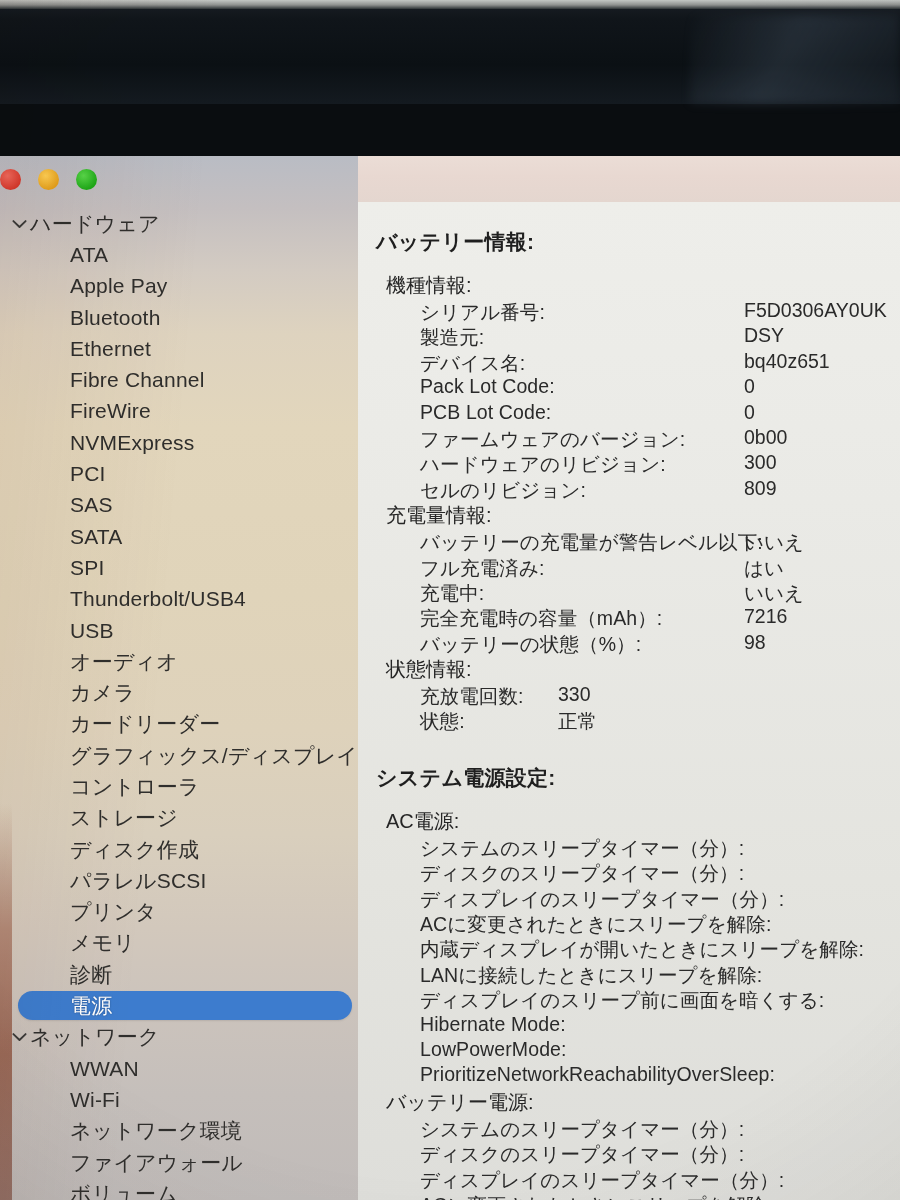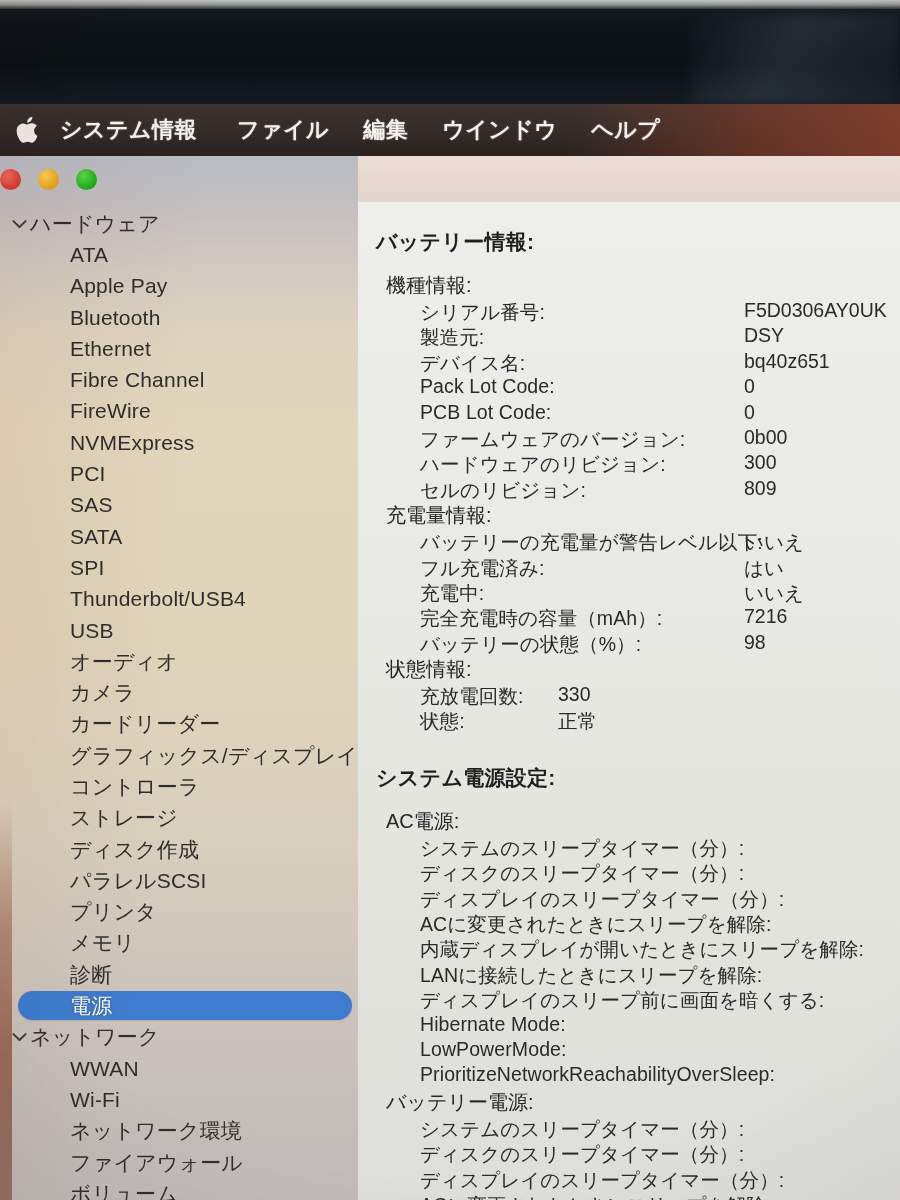--- a/index.html
+++ b/index.html
@@ -199,33 +199,20 @@
   }
   .blur-soft { filter:blur(.28px); }
 </style>
 </head>
 <body>
 
 <div id="screen">
 
   <div class="bezel-top"></div>
 
-  <div class="menubar tintright">
-    <div class="apple-logo">
-      <svg viewBox="0 0 30 34" aria-hidden="true">
-        <path fill="#f2efec" d="M20.1 17.9c0-3.3 2.7-4.9 2.8-5-1.5-2.2-3.9-2.5-4.7-2.6-2-.2-3.9 1.2-4.9 1.2-1 0-2.6-1.2-4.2-1.1-2.2 0-4.2 1.3-5.3 3.2-2.3 3.9-.6 9.7 1.6 12.9 1.1 1.6 2.4 3.3 4.1 3.2 1.6-.06 2.2-1.04 4.2-1.04 1.9 0 2.5 1.04 4.2 1 1.7-.03 2.8-1.6 3.9-3.2 1.2-1.8 1.7-3.6 1.7-3.7-.04-.02-3.3-1.27-3.4-5.06z"></path>
-        <path fill="#f2efec" d="M17 7.8c.9-1.1 1.5-2.6 1.3-4.1-1.3.05-2.9.86-3.8 1.95-.8.96-1.5 2.5-1.3 4 1.4.1 2.9-.73 3.8-1.85z"></path>
-      </svg>
-    </div>
-    <div class="menu-item app">システム情報</div>
-    <div class="menu-item">ファイル</div>
-    <div class="menu-item">編集</div>
-    <div class="menu-item">ウインドウ</div>
-    <div class="menu-item">ヘルプ</div>
-  </div>
 
   <div class="window">
 
     <div class="sidebar">
 
       <div class="traffic">
         <div class="light red"></div>
         <div class="light yellow"></div>
         <div class="light green"></div>
       </div>

